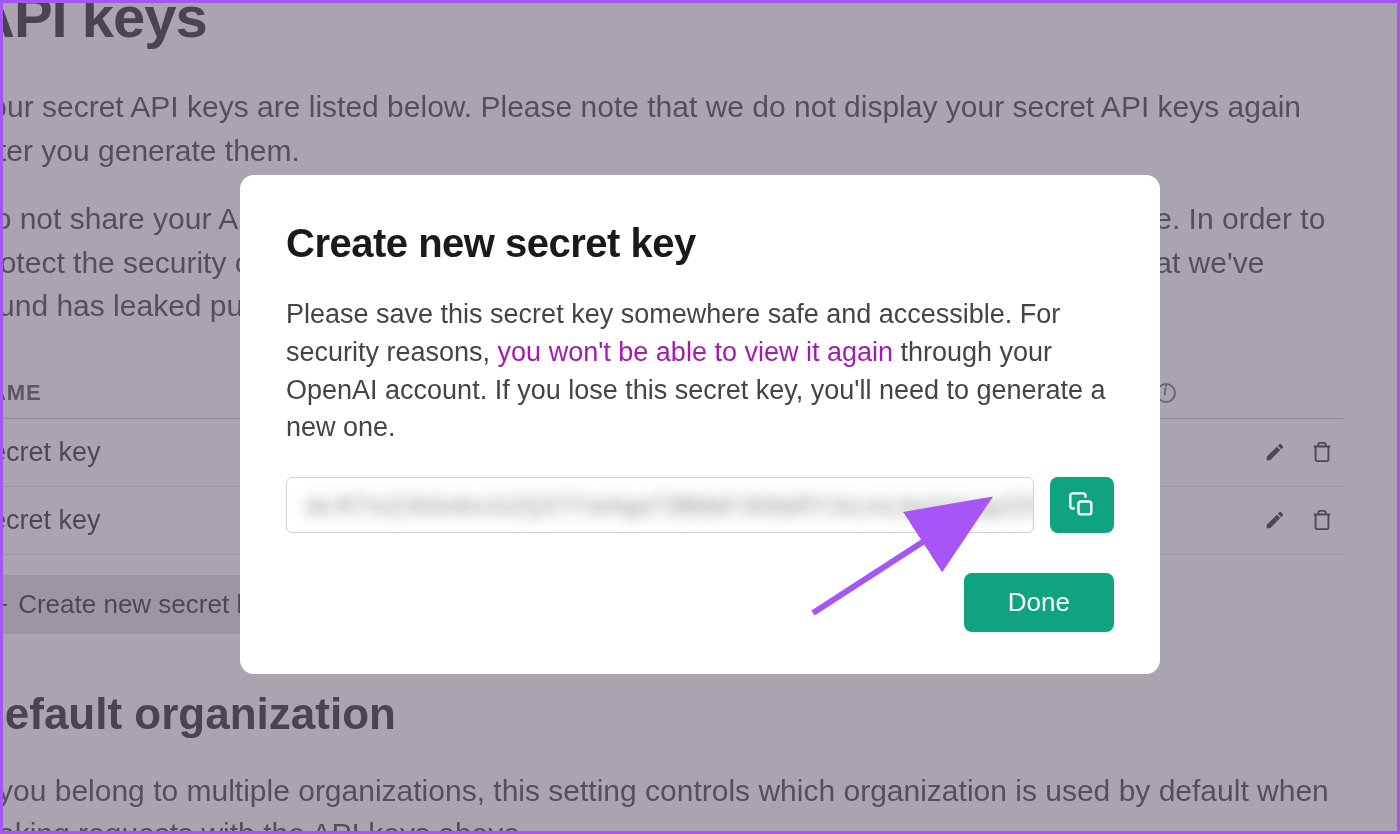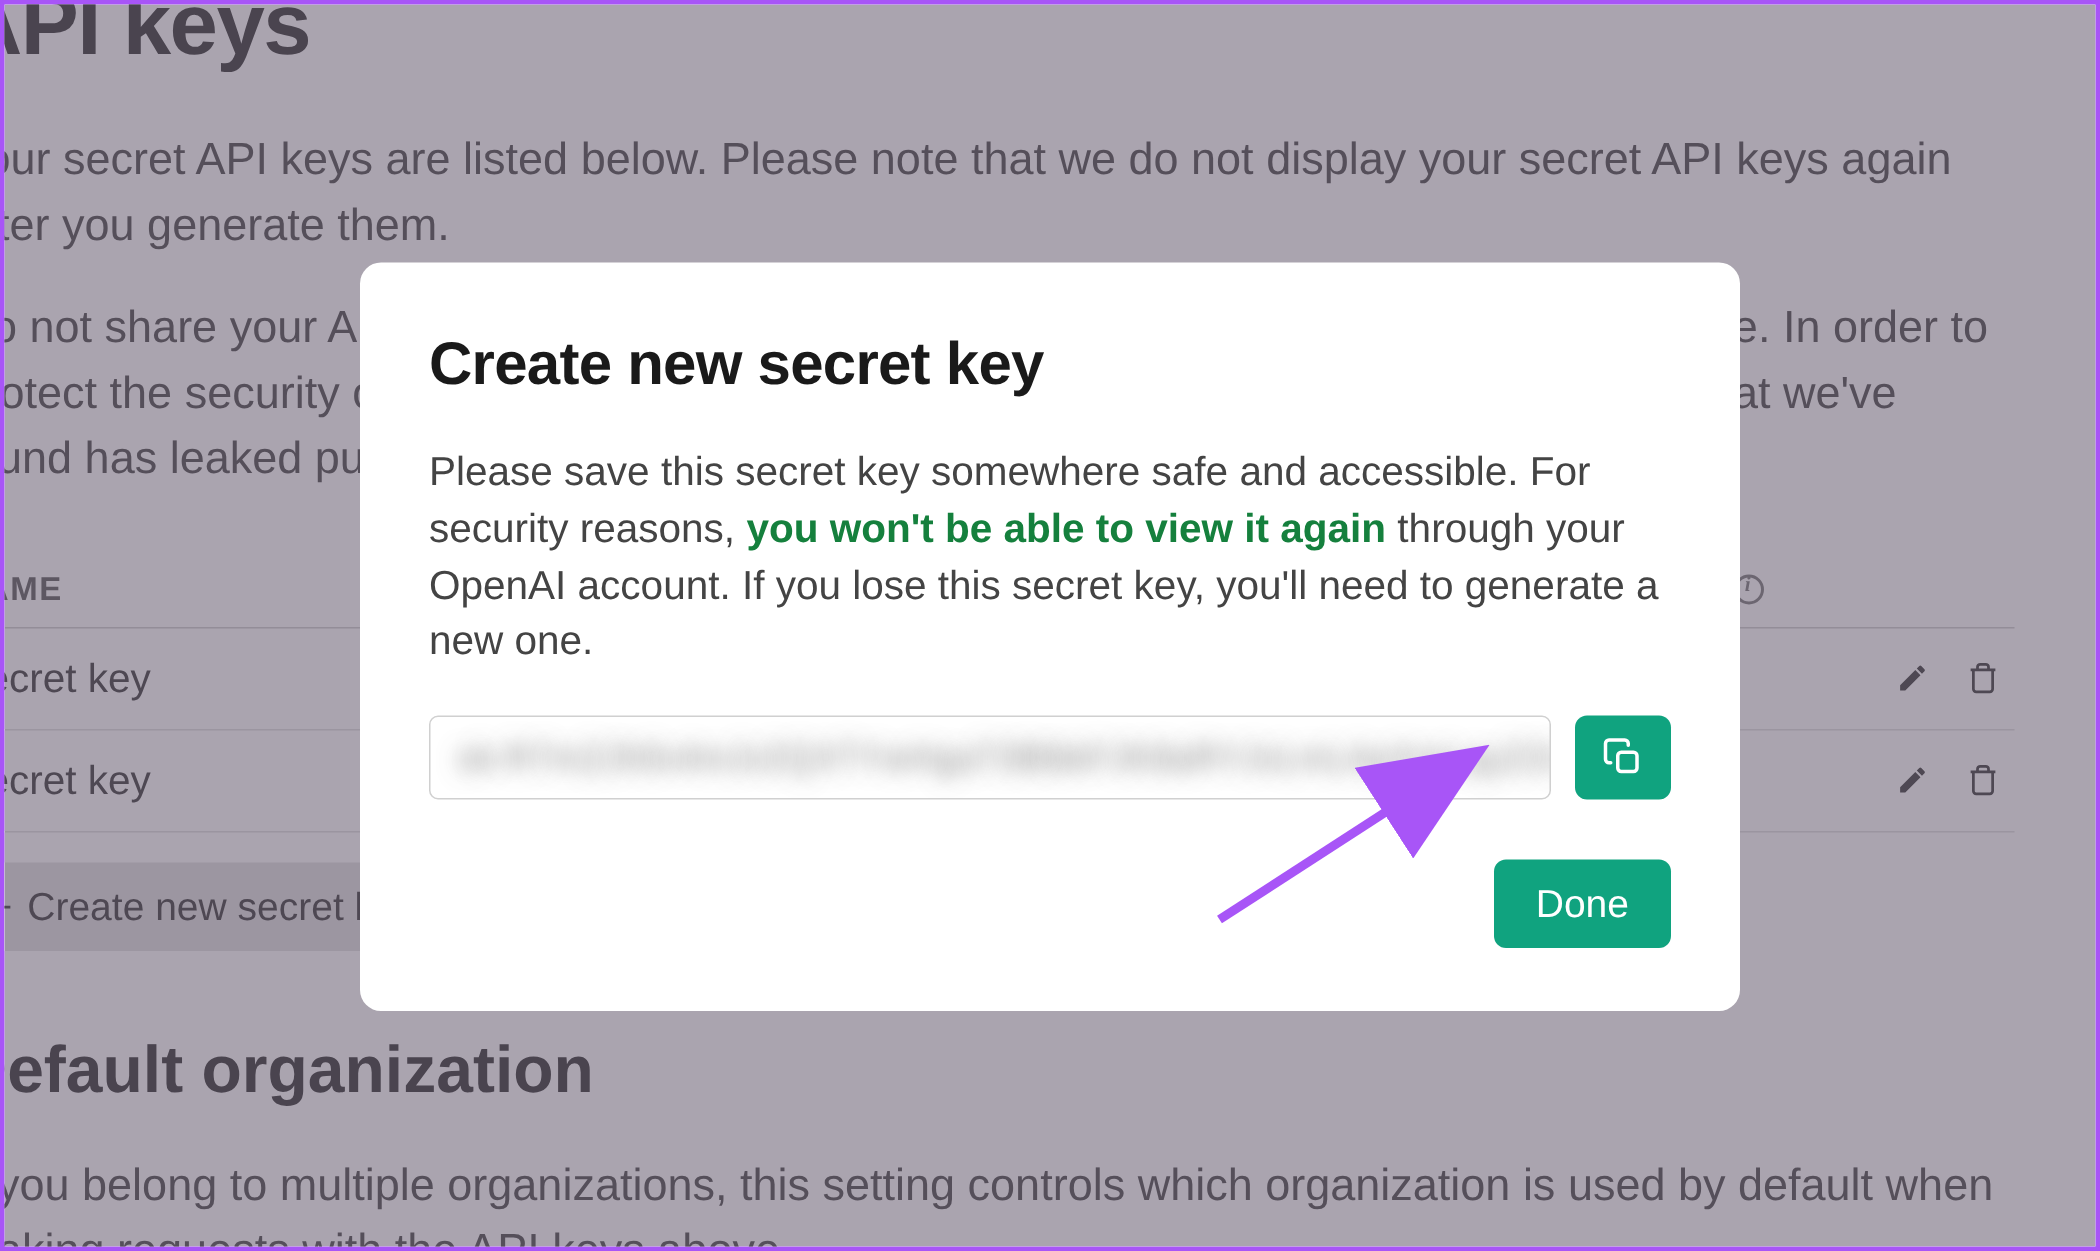--- a/index.html
+++ b/index.html
@@ -143,22 +143,22 @@
       margin-bottom: 30px;
       letter-spacing: -0.5px;
     }
     .modal-desc {
       font-size: 27px;
       line-height: 1.4;
       color: #444;
       margin-bottom: 30px;
     }
     .modal-desc strong {
-      font-weight: 700;
-      color: #15803d;
+      font-weight: 400;
+      color: #a21caf;
     }
     .key-row {
       display: flex;
       gap: 16px;
       align-items: stretch;
       margin-bottom: 40px;
     }
     .key-input {
       flex: 1;
       border: 1px solid #d0d0d0;
@@ -190,21 +190,21 @@
     }
     .modal-footer {
       display: flex;
       justify-content: flex-end;
     }
     .done-btn {
       background: #10a37f;
       color: #fff;
       border: none;
       border-radius: 8px;
-      padding: 14px 28px;
+      padding: 14px 44px;
       font-size: 26px;
       cursor: pointer;
     }
     .arrow-annotation {
       position: absolute;
       pointer-events: none;
     }
   </style>
 </head>
 <body>

